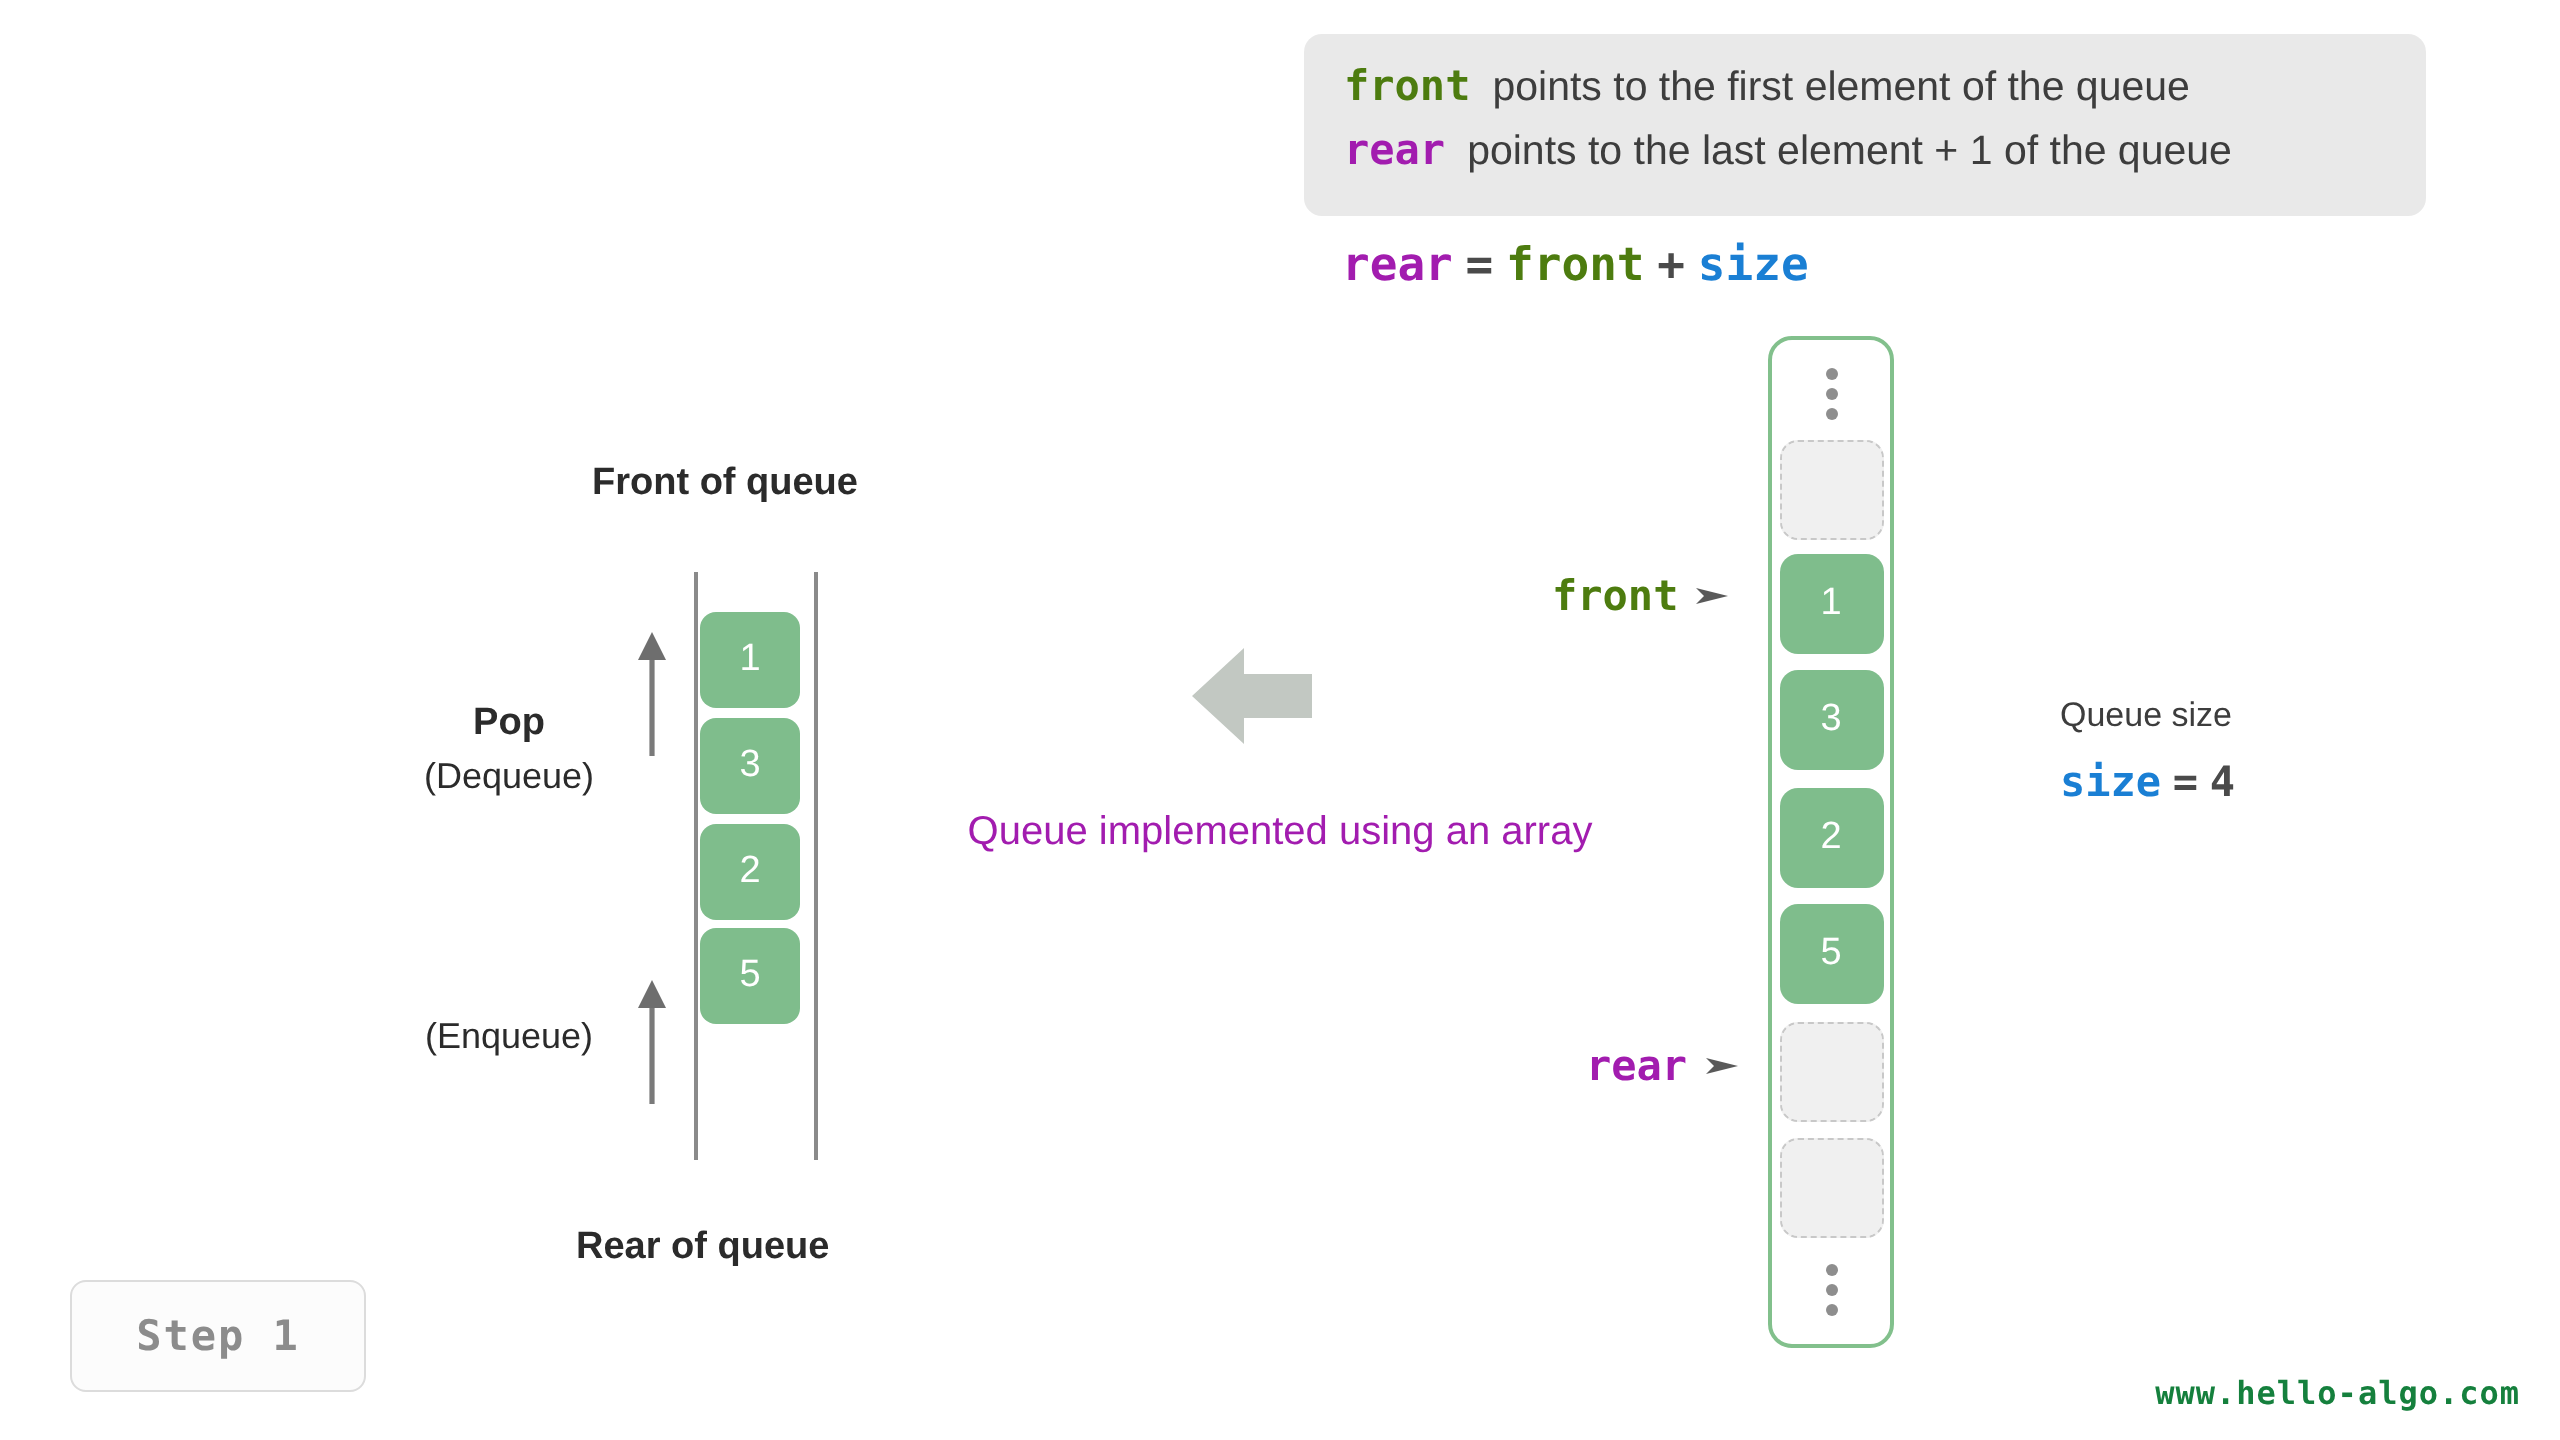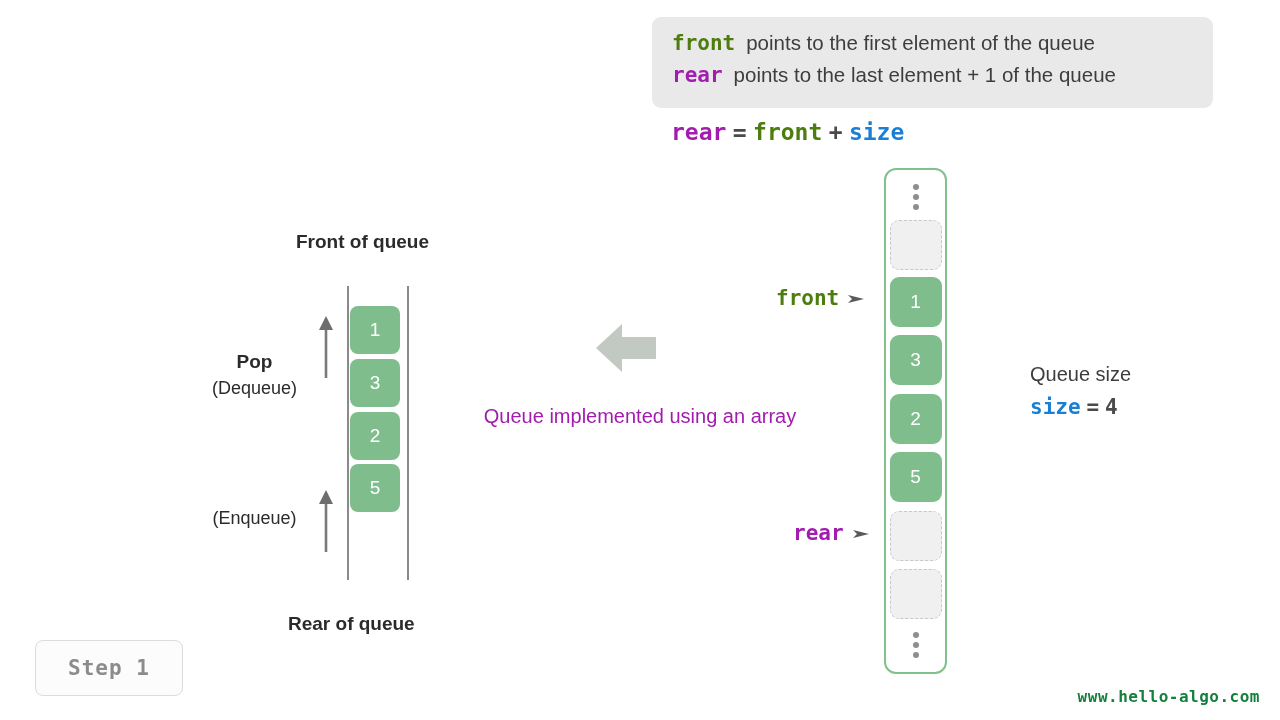--- a/index.html
+++ b/index.html
@@ -209,24 +209,23 @@
   #rear-pointer  { left: 793px; top: 521px; }
 
   
   #queue-size-block {
     position: absolute;
     left: 1030px;
     top: 343px;
     white-space: nowrap;
   }
   #queue-size-title {
-    font-size: 20px;
+    font-size: 17px;
     color: #3d3d3d;
     line-height: 30px;
-    margin-top: 16px;
   }
   #queue-size-expr {
     font-size: 21px;
     line-height: 32px;
     margin-top: 2px;
   }
   #queue-size-expr .op { color: #4a4a4a; }
 
   
   #step-badge {

